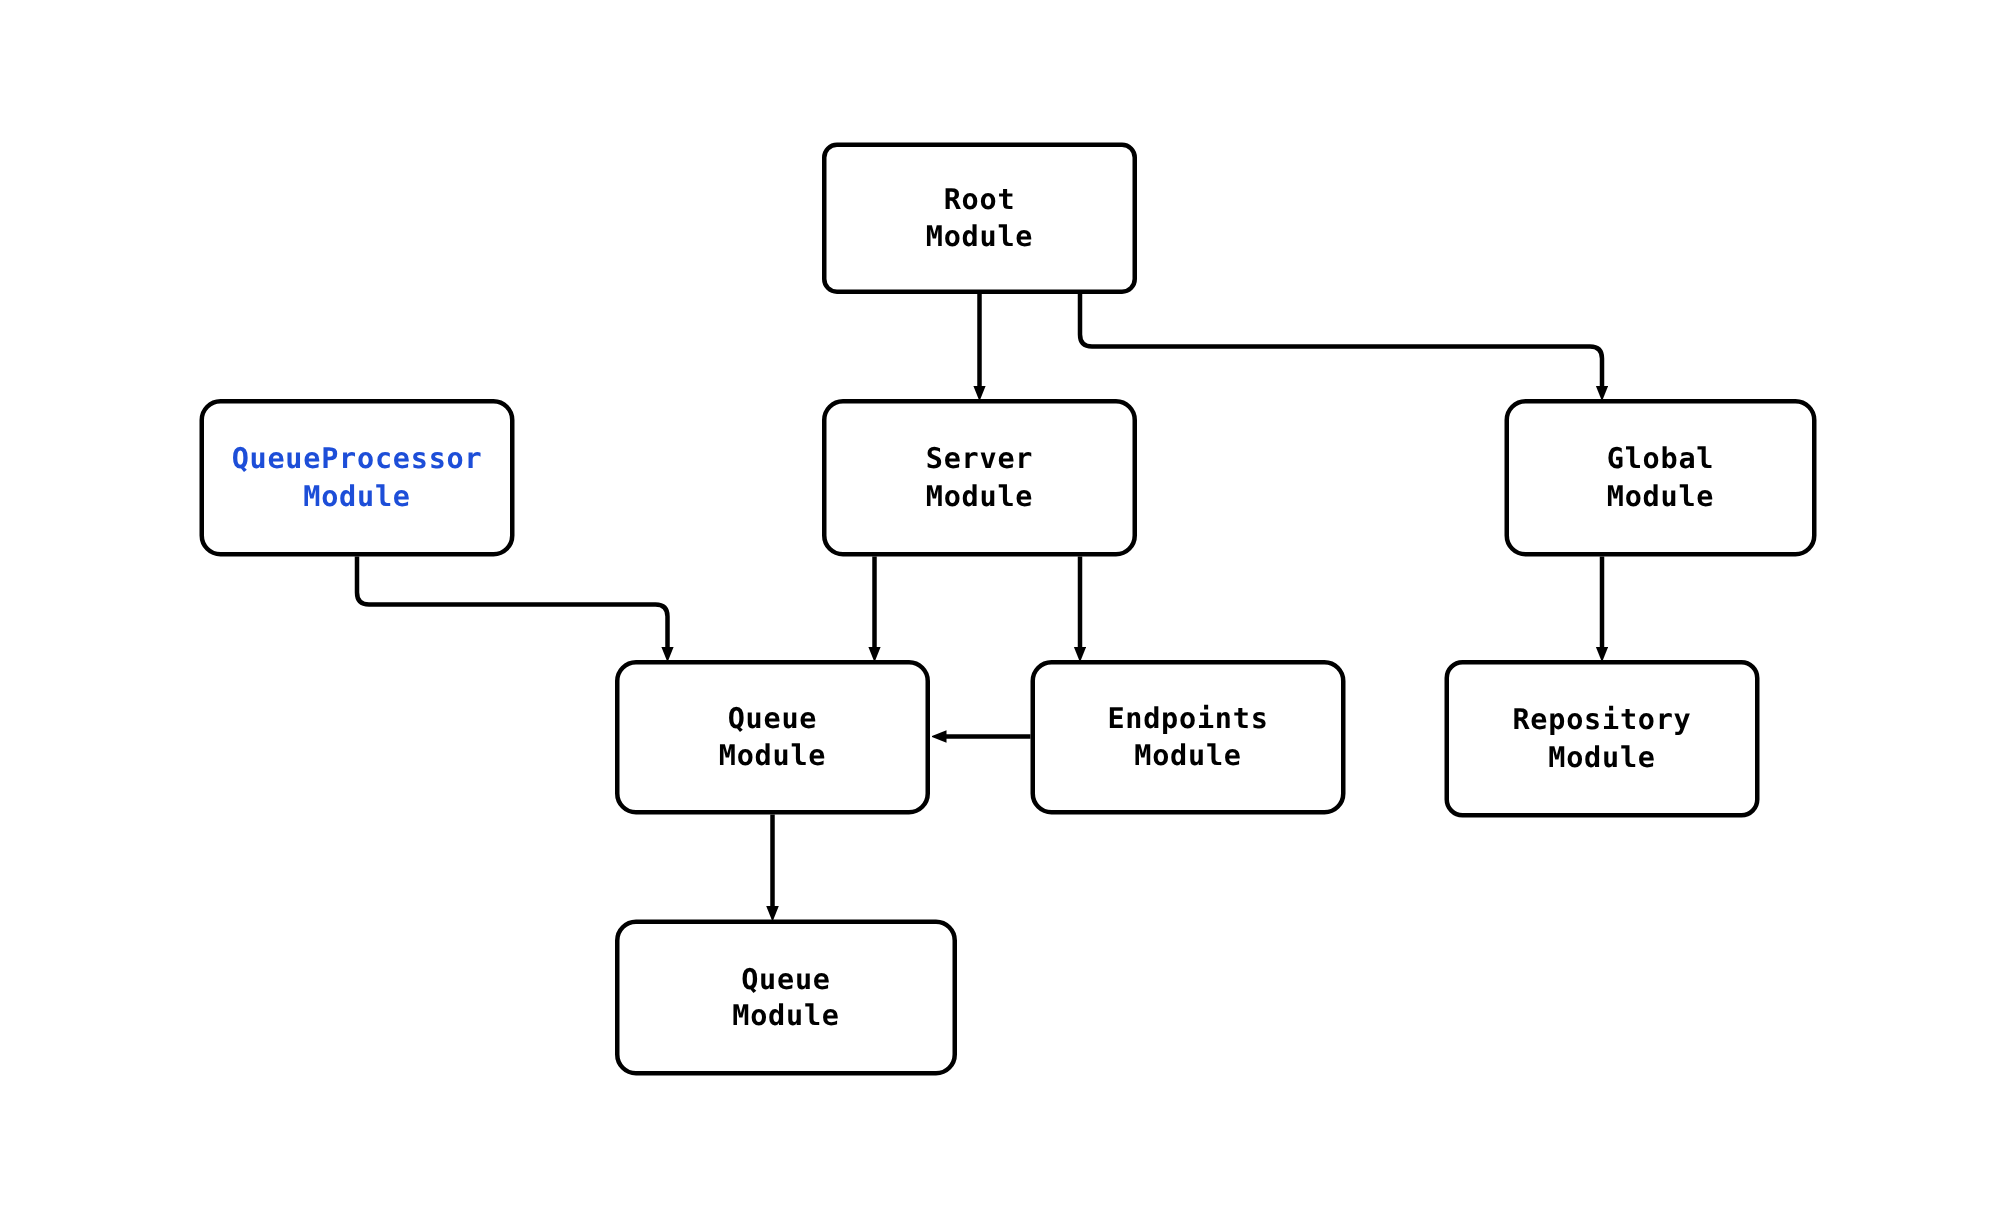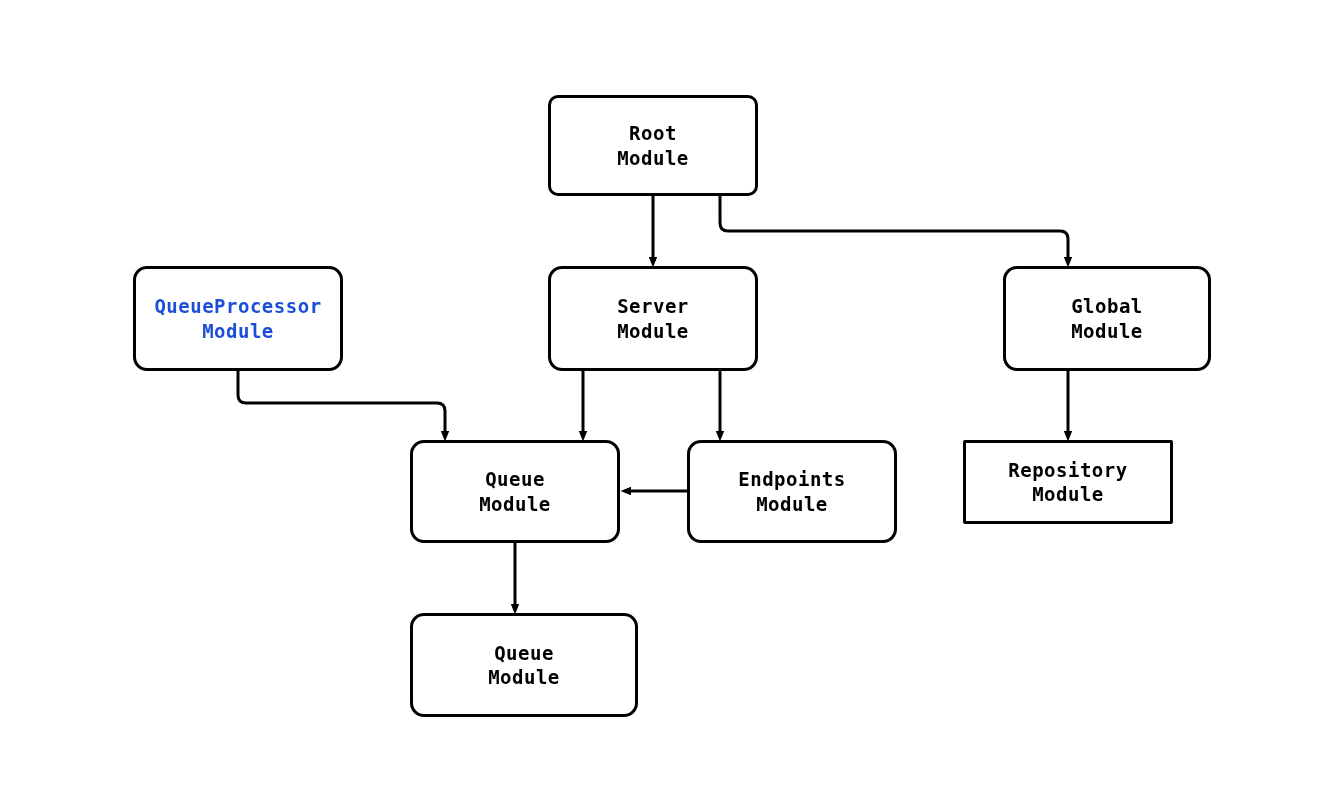--- a/index.html
+++ b/index.html
@@ -94,21 +94,21 @@
         <span class="node-line">Module</span>
       </div>
       <div class="node" style="left: 410px; top: 440px; width: 210px; height: 103px; border-radius: 14px; border-width: 3px; border-color: rgb(0, 0, 0); color: rgb(0, 0, 0);">
         <span class="node-line">Queue</span>
         <span class="node-line">Module</span>
       </div>
       <div class="node" style="left: 687px; top: 440px; width: 210px; height: 103px; border-radius: 14px; border-width: 3px; border-color: rgb(0, 0, 0); color: rgb(0, 0, 0); text-align: right;">
         <span class="node-line">Endpoints</span>
         <span class="node-line">Module</span>
       </div>
-      <div class="node" style="left: 963px; top: 440px; width: 210px; height: 84px; border-radius: 2px; border-width: 3px; border-color: rgb(0, 0, 0); color: rgb(0, 0, 0);">
+      <div class="node" style="left: 963px; top: 440px; width: 210px; height: 105px; border-radius: 12px; border-width: 3px; border-color: rgb(0, 0, 0); color: rgb(0, 0, 0);">
         <span class="node-line">Repository</span>
         <span class="node-line">Module</span>
       </div>
       <div class="node" style="left: 410px; top: 613px; width: 228px; height: 104px; border-radius: 14px; border-width: 3px; border-color: rgb(0, 0, 0); color: rgb(0, 0, 0);">
         <span class="node-line">Queue</span>
         <span class="node-line">Module</span>
       </div>
     </div>
 
 </div>

